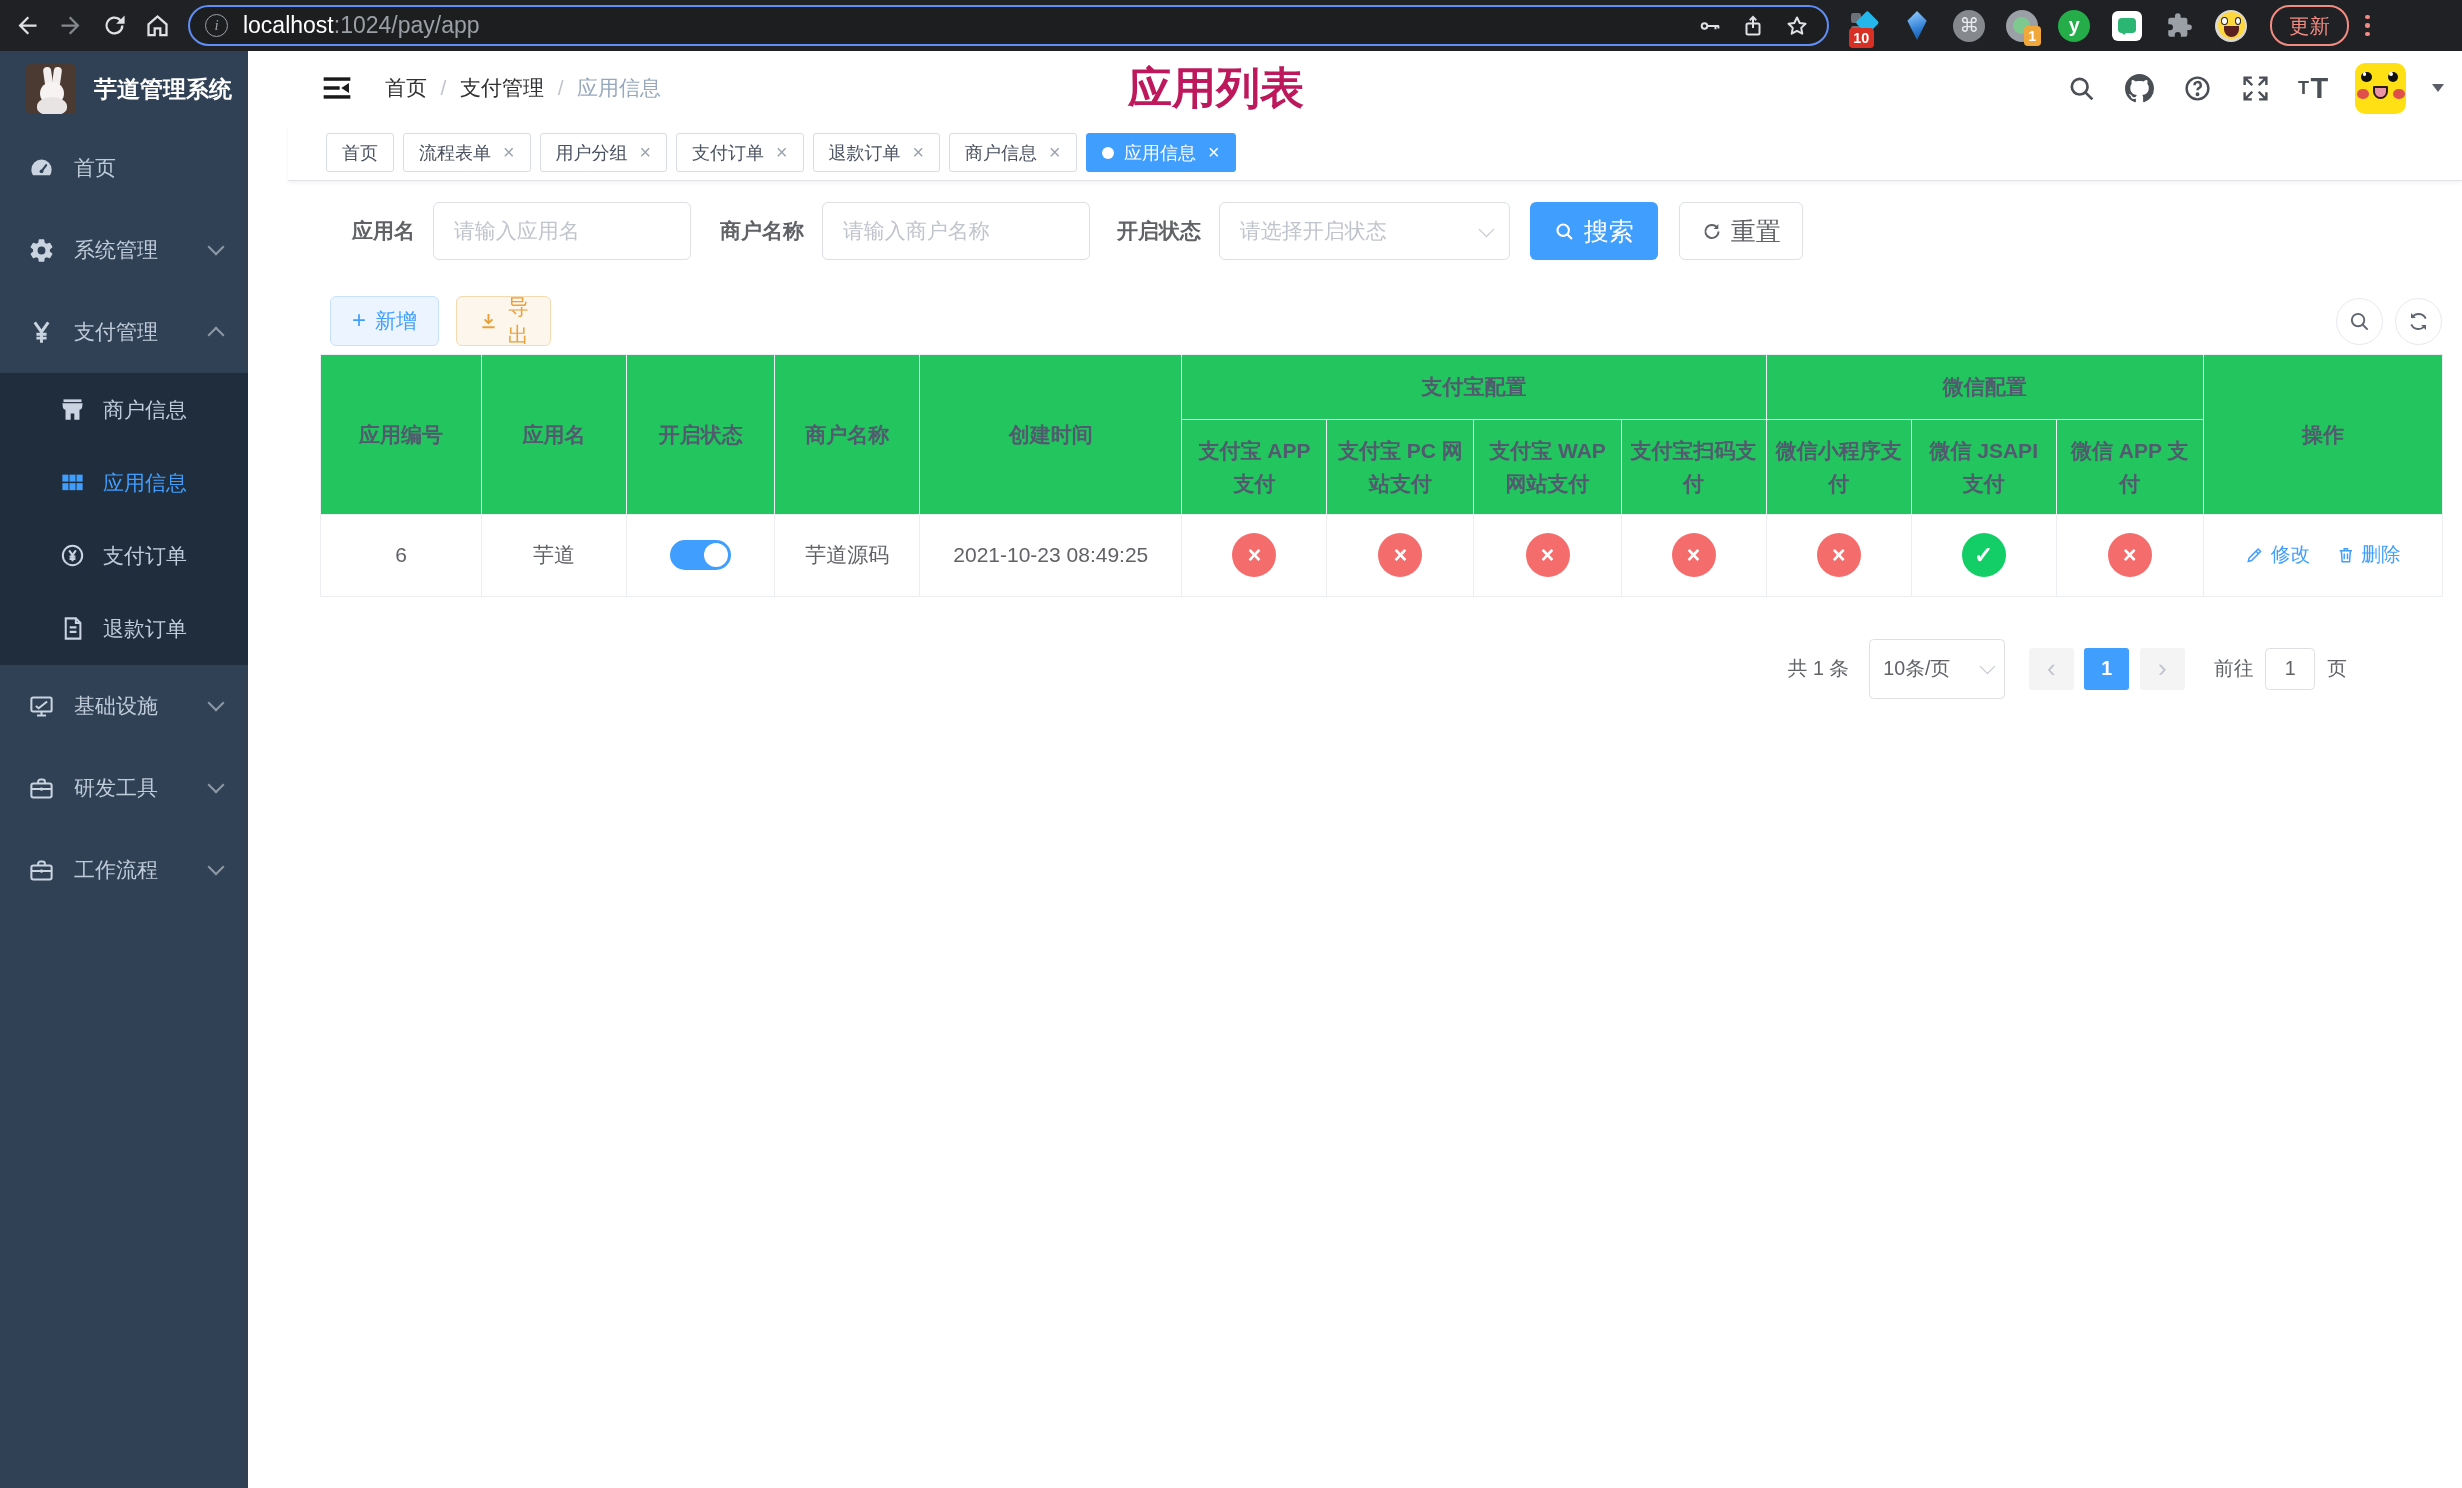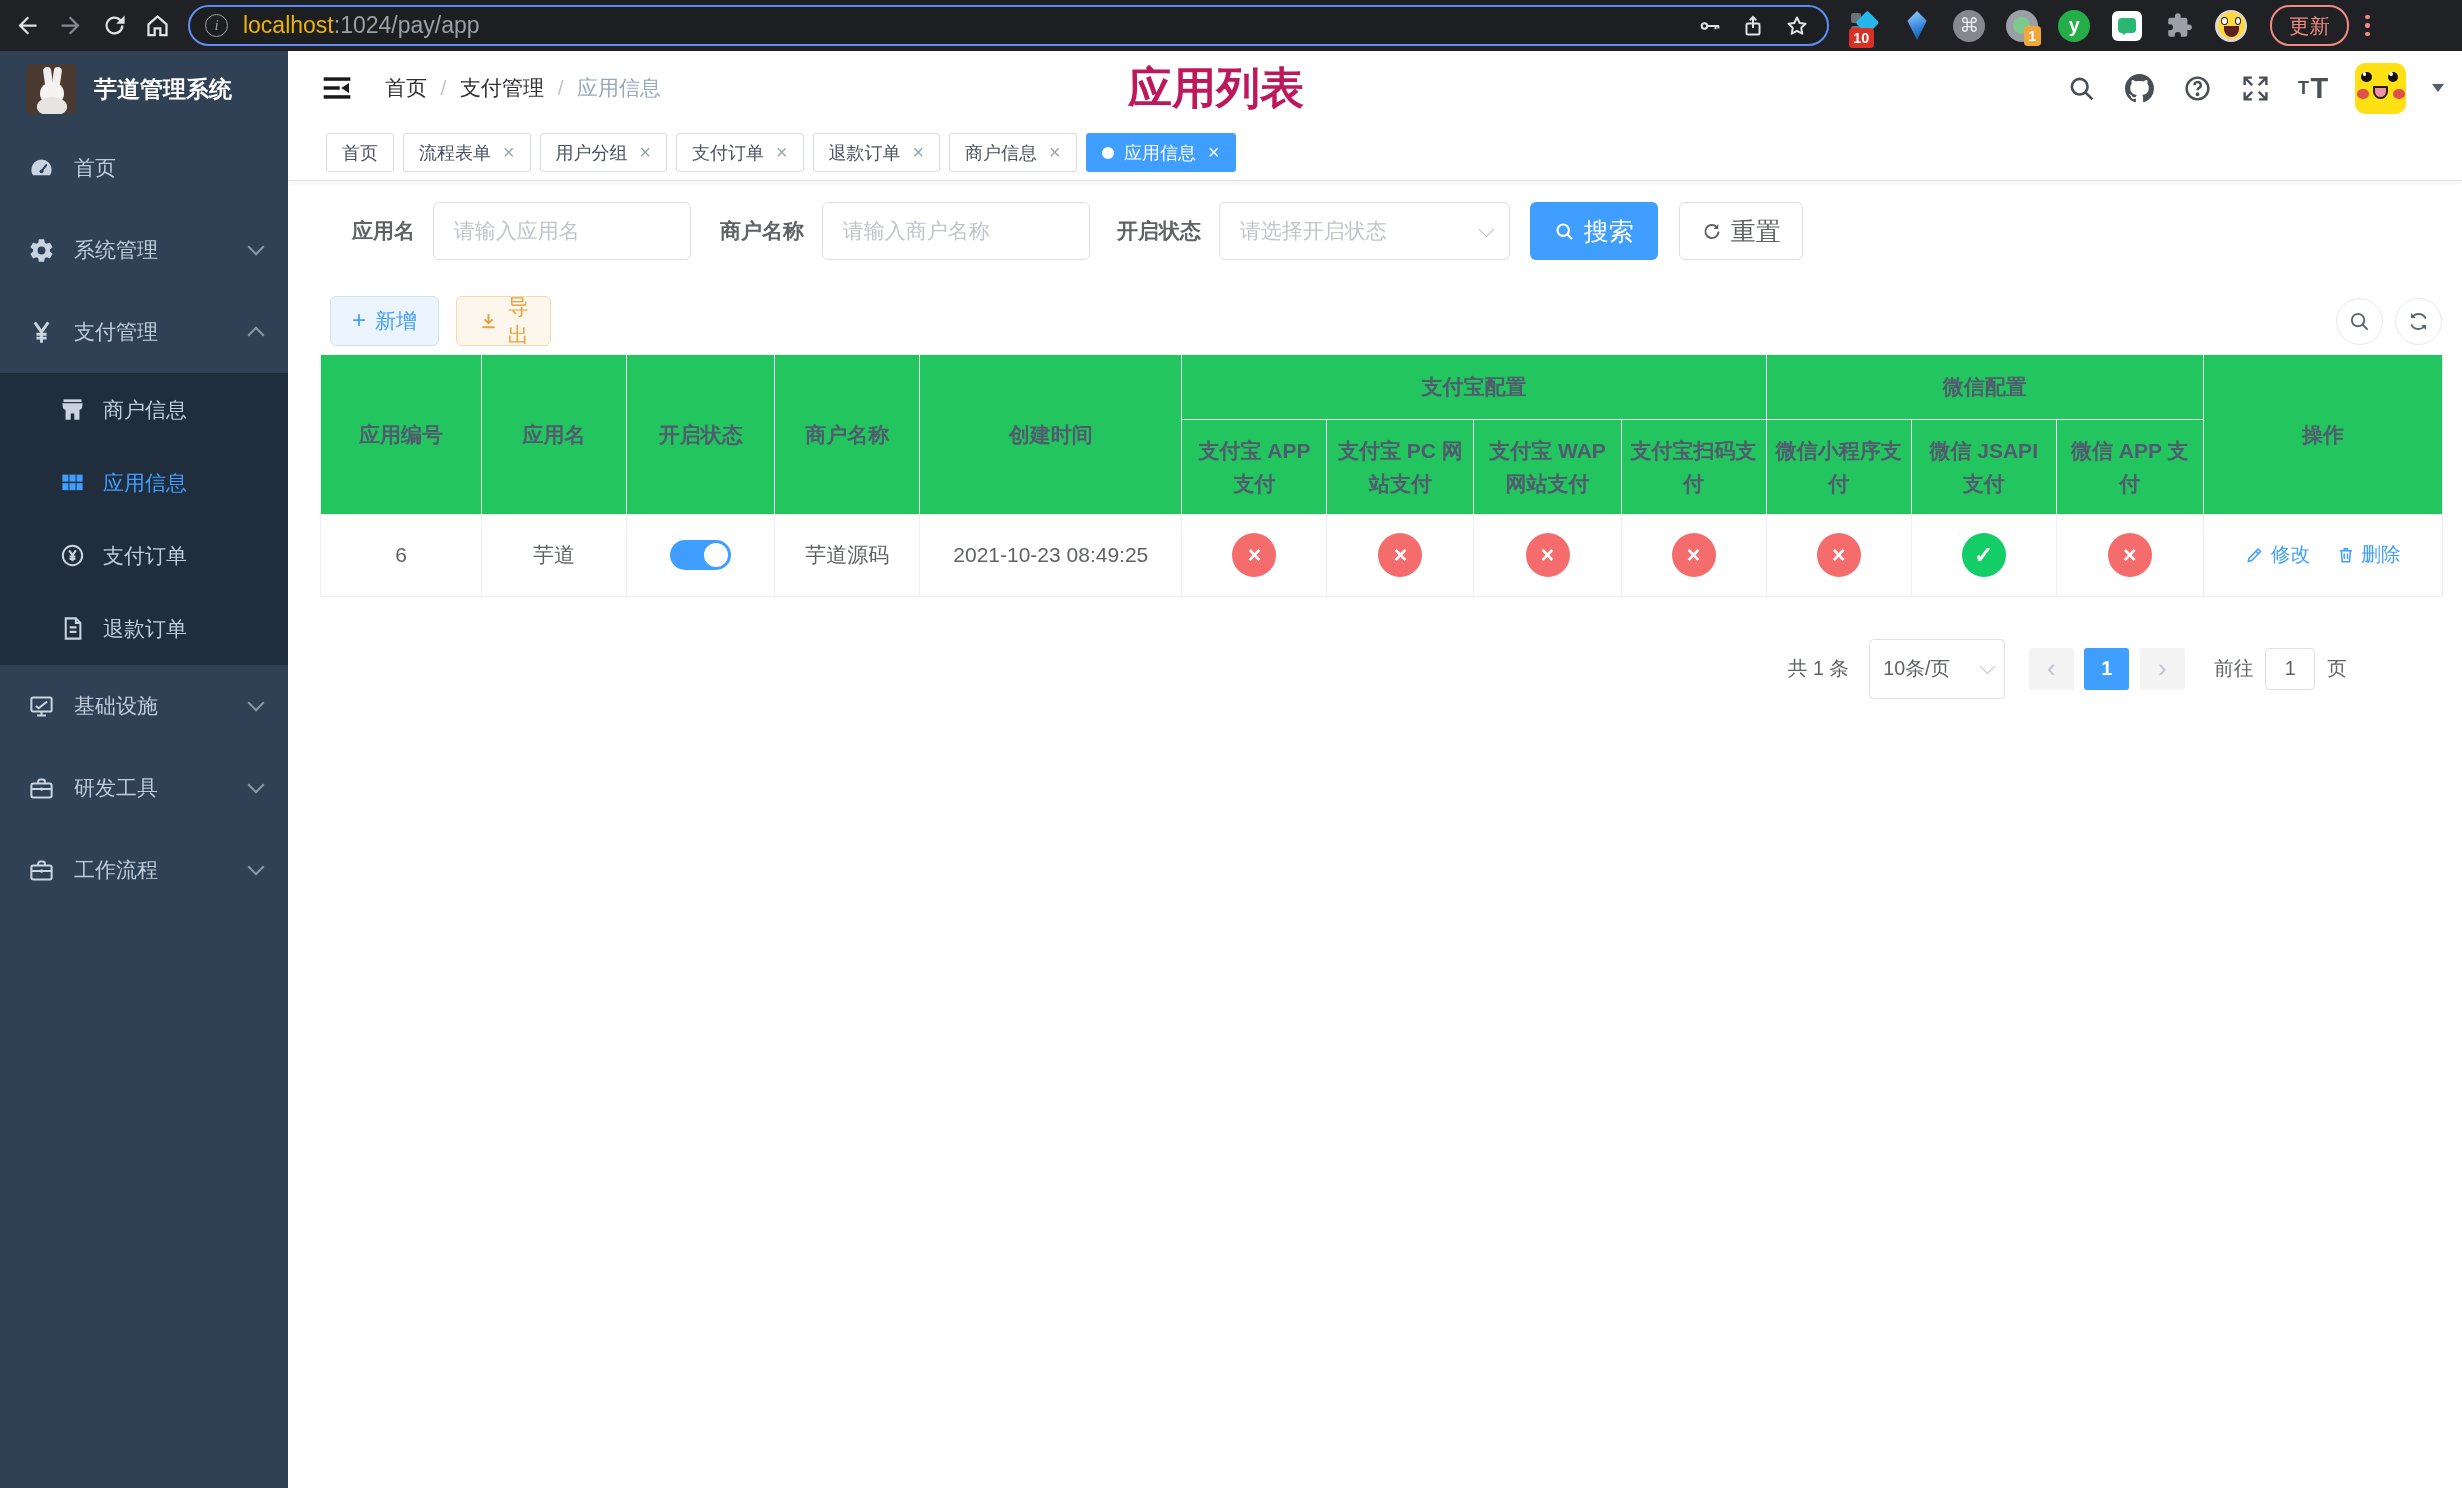--- a/index.html
+++ b/index.html
@@ -10,21 +10,21 @@
   #browser-bar { position:absolute; top:0; left:0; width:2462px; height:51px;
     background:#202124; display:flex; align-items:center; z-index:50; }
   .nav-btn { width:33px; height:33px; display:flex; align-items:center; justify-content:center; margin-left:10.6px; }
   .nav-btn svg { width:27px; height:27px; }
   #address-bar { margin-left:13.6px; width:1641px; height:41px; background:#1d1e20;
     border:2.3px solid #5f8ef8; border-radius:21px; display:flex; align-items:center; padding:0 15px; }
   .info-circle { width:23px; height:23px; border:1.5px solid #9aa0a6; border-radius:50%;
     color:#9aa0a6; font-size:15px; display:flex; align-items:center; justify-content:center;
     font-family:"Liberation Serif", serif; font-style:italic; flex:0 0 auto; }
   .url-text { margin-left:15px; font-size:23px; white-space:nowrap; flex:1; }
-  .url-host { color:#eab308; } .url-rest { color:#9aa0a6; }
+  .url-host { color:#ffffff; } .url-rest { color:#9aa0a6; }
   .bar-icon { width:30px; height:30px; margin-left:13.6px; flex:0 0 auto;
     display:flex; align-items:center; justify-content:center; }
   .bar-icon svg { width:24px; height:24px; }
   #ext-area { display:flex; align-items:flex-start; gap:20.4px; margin-left:19.7px; }
   .ext { position:relative; width:32px; height:32px; display:flex; align-items:center; justify-content:center; }
   .badge { position:absolute; font-size:14.4px; font-weight:bold; color:#fff;
     padding:0.8px 4.5px; border-radius:3.8px; line-height:18px; }
   .badge.red { background:#d93025; bottom:-6px; left:0; }
   .badge.orange { background:#f0a73c; bottom:-4.5px; right:-3px; }
   .ext-sq-a { position:absolute; left:2.3px; top:3.8px; width:9.8px; height:9.8px; background:#6d7278; border-radius:2.3px; }
@@ -46,21 +46,21 @@
   .face-inner { position:absolute; inset:2.3px; border-radius:50%; background:#ffd83d; }
   .face-eye { position:absolute; top:7.6px; width:6.8px; height:8.3px; background:#fff; border:1.5px solid #222; border-radius:50%; }
   .face-mouth { position:absolute; left:8.3px; top:16.7px; width:15px; height:10.6px; background:#5b2020;
     border-radius:0 0 9px 9px; }
   #update-pill { margin-left:23px; border:2.3px solid #f28b82; color:#f28b82; border-radius:19.7px;
     font-size:20.4px; padding:4.5px 16.7px; white-space:nowrap; }
   #kebab { display:flex; flex-direction:column; gap:3.8px; margin:0 15px 0 16.7px; }
   #kebab i { width:4.5px; height:4.5px; border-radius:50%; background:#f28b82; }
 
   
-  #sidebar { position:absolute; top:51px; left:0; width:288px; bottom:0; background:#304156; }
+  #sidebar { position:absolute; top:51px; left:0; width:248px; bottom:0; background:#304156; }
   #logo-row { height:76px; display:flex; align-items:center; padding-left:26px; }
   #logo-img { width:50px; height:50px; border-radius:4.5px; background:#4a3a31; position:relative; overflow:hidden; flex:0 0 auto; }
   .r-ear { position:absolute; width:7.6px; height:19.7px; background:#f3eeee; border-radius:4.5px; top:3px; }
   .r-ear.l { left:18px; transform:rotate(-8deg); } .r-ear.r { left:27px; transform:rotate(8deg); }
   .r-head { position:absolute; left:13.6px; top:18px; width:24px; height:23px; background:#f7f3f3; border-radius:50%; }
   .r-body { position:absolute; left:10.6px; top:33px; width:30px; height:18px; background:#e9e4e4; border-radius:50% 50% 40% 40%; }
   #logo-title { color:#fff; font-size:23px; font-weight:bold; margin-left:18px; white-space:nowrap; }
   .menu-item { position:relative; height:82px; display:flex; align-items:center; color:#bfcbd9;
     font-size:21px; cursor:pointer; }
   .menu-item.sub { height:73px; background:#1f2d3d; }

